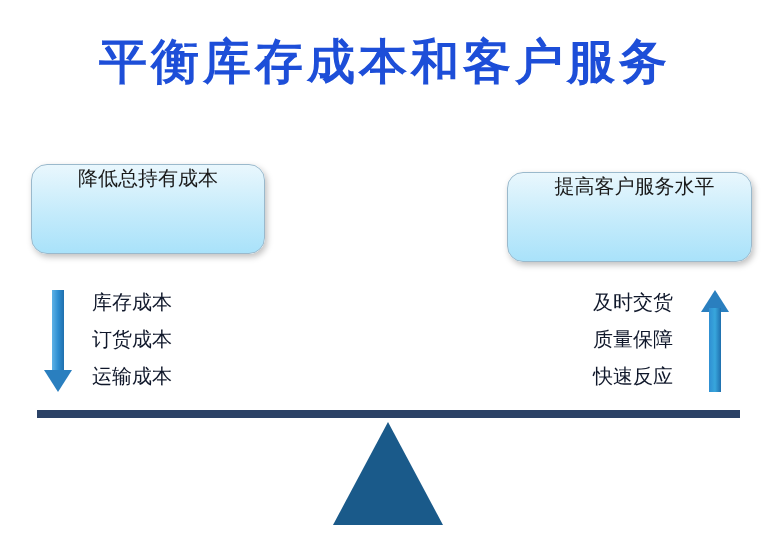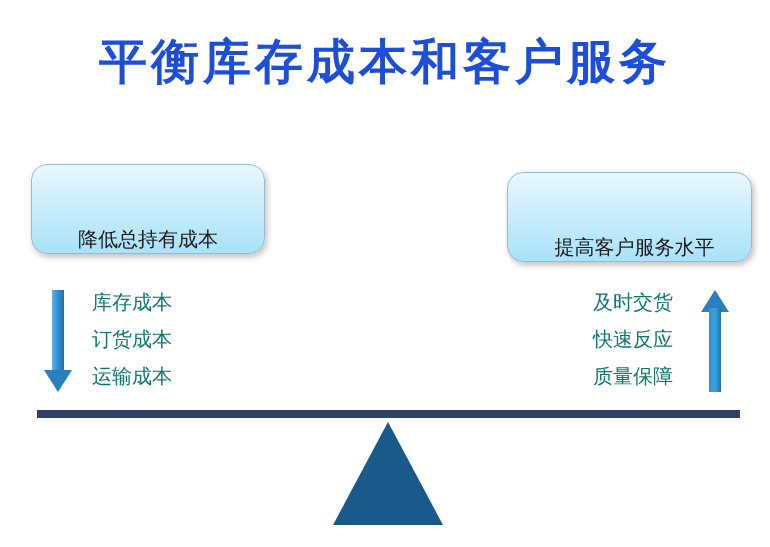--- a/index.html
+++ b/index.html
@@ -9,26 +9,26 @@
     }
     .title {
       position: absolute; left: 0; top: 30px; width: 770px; text-align: center;
       font-size: 48px; font-weight: bold; letter-spacing: 4px; color: #1d4ed8;
     }
     .box {
       position: absolute; height: 88px; border-radius: 16px;
       background: linear-gradient(to bottom, #e9f7fd 0%, #c4ebfb 55%, #a9e2fa 100%);
       border: 1px solid #9ab9cc;
       box-shadow: 2px 3px 6px rgba(0,0,0,0.25);
-      display: flex; align-items: flex-end; justify-content: center;
+      display: flex; align-items: flex-start; justify-content: center;
       font-size: 20px; color: #1a1a1a;
     }
     .box.left { left: 31px; top: 164px; width: 232px; }
     .box.right { left: 507px; top: 172px; width: 233px; padding-left: 10px; }
-    .list { position: absolute; font-size: 20px; line-height: 37px; color: #0f766e; }
+    .list { position: absolute; font-size: 20px; line-height: 37px; color: #0f172a; }
     .list.left { left: 92px; top: 284px; }
     .list.right { left: 577px; top: 284px; margin-left: 16px; }
     .arrow { position: absolute; }
     .beam { position: absolute; left: 37px; top: 410px; width: 703px; height: 8px; background: #2b4266; }
     .fulcrum { position: absolute; left: 333px; top: 420px; }
   </style>
 </head>
 <body>
 
 <div class="title">平衡库存成本和客户服务</div>
@@ -54,22 +54,22 @@
 </svg>
 
 <div class="list left">
   <div>库存成本</div>
   <div>订货成本</div>
   <div>运输成本</div>
 </div>
 
 <div class="list right">
   <div>及时交货</div>
+  <div>质量保障</div>
   <div>快速反应</div>
-  <div>质量保障</div>
 </div>
 
 <svg class="arrow" style="left:701px; top:290px;" width="28" height="104" viewBox="0 0 28 104">
   <defs>
     <linearGradient id="gu" x1="0" y1="0" x2="1" y2="0">
       <stop offset="0" stop-color="#2f8fd2"></stop>
       <stop offset="0.5" stop-color="#38a6dc"></stop>
       <stop offset="1" stop-color="#1f6fae"></stop>
     </linearGradient>
   </defs>

